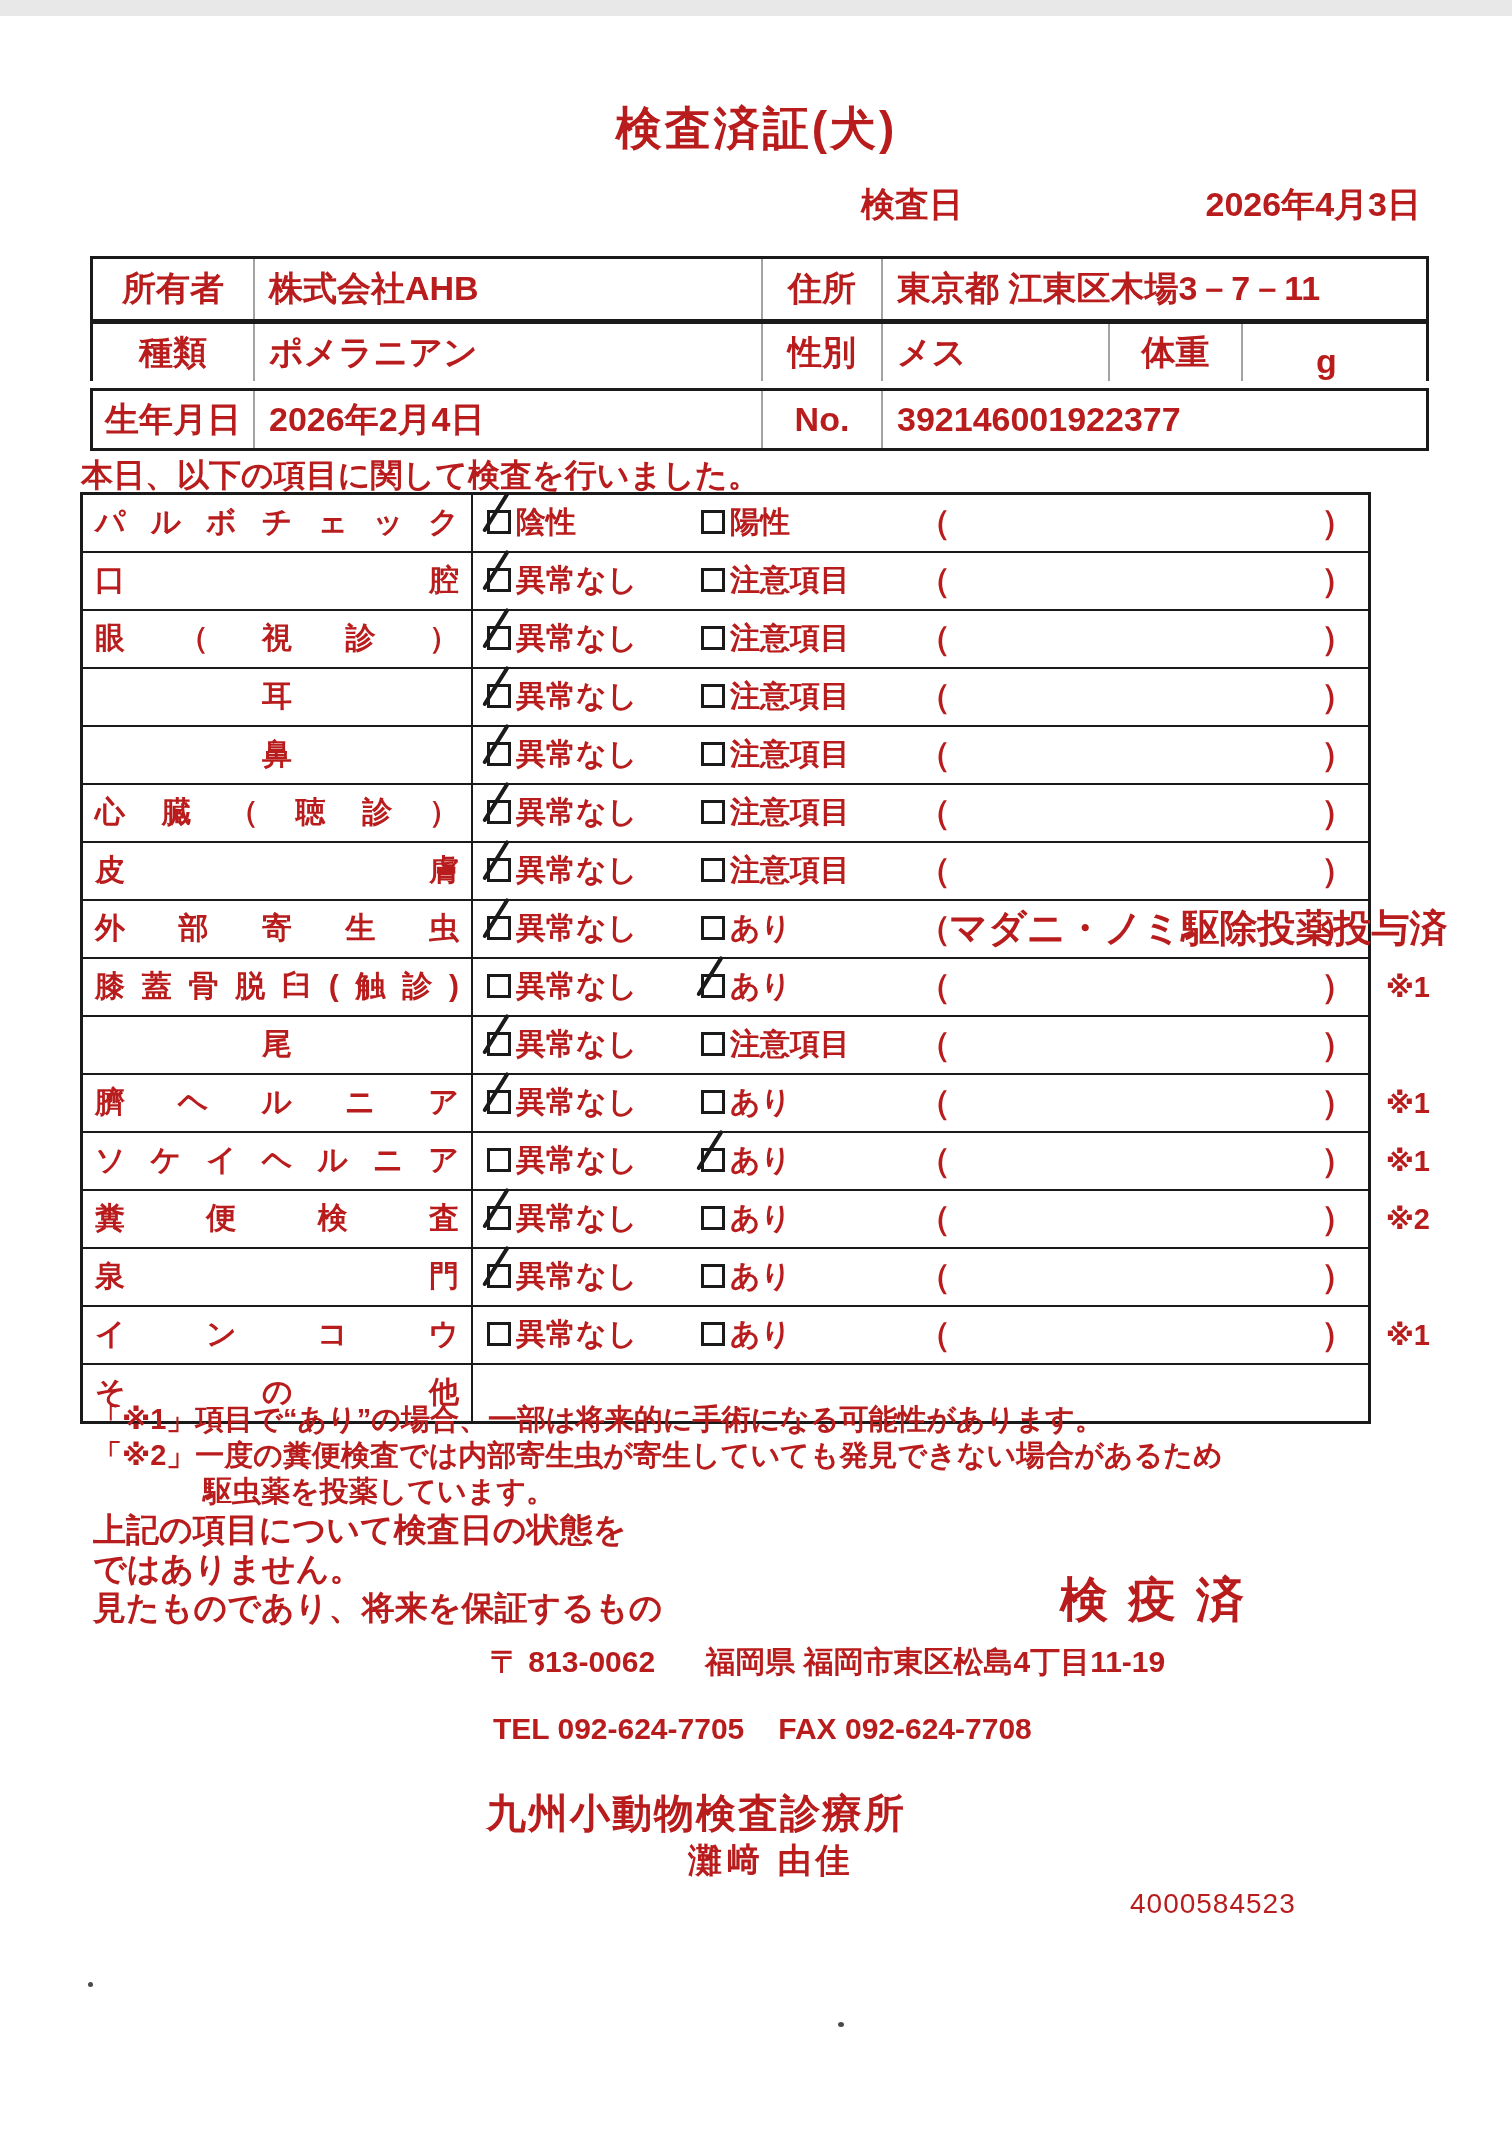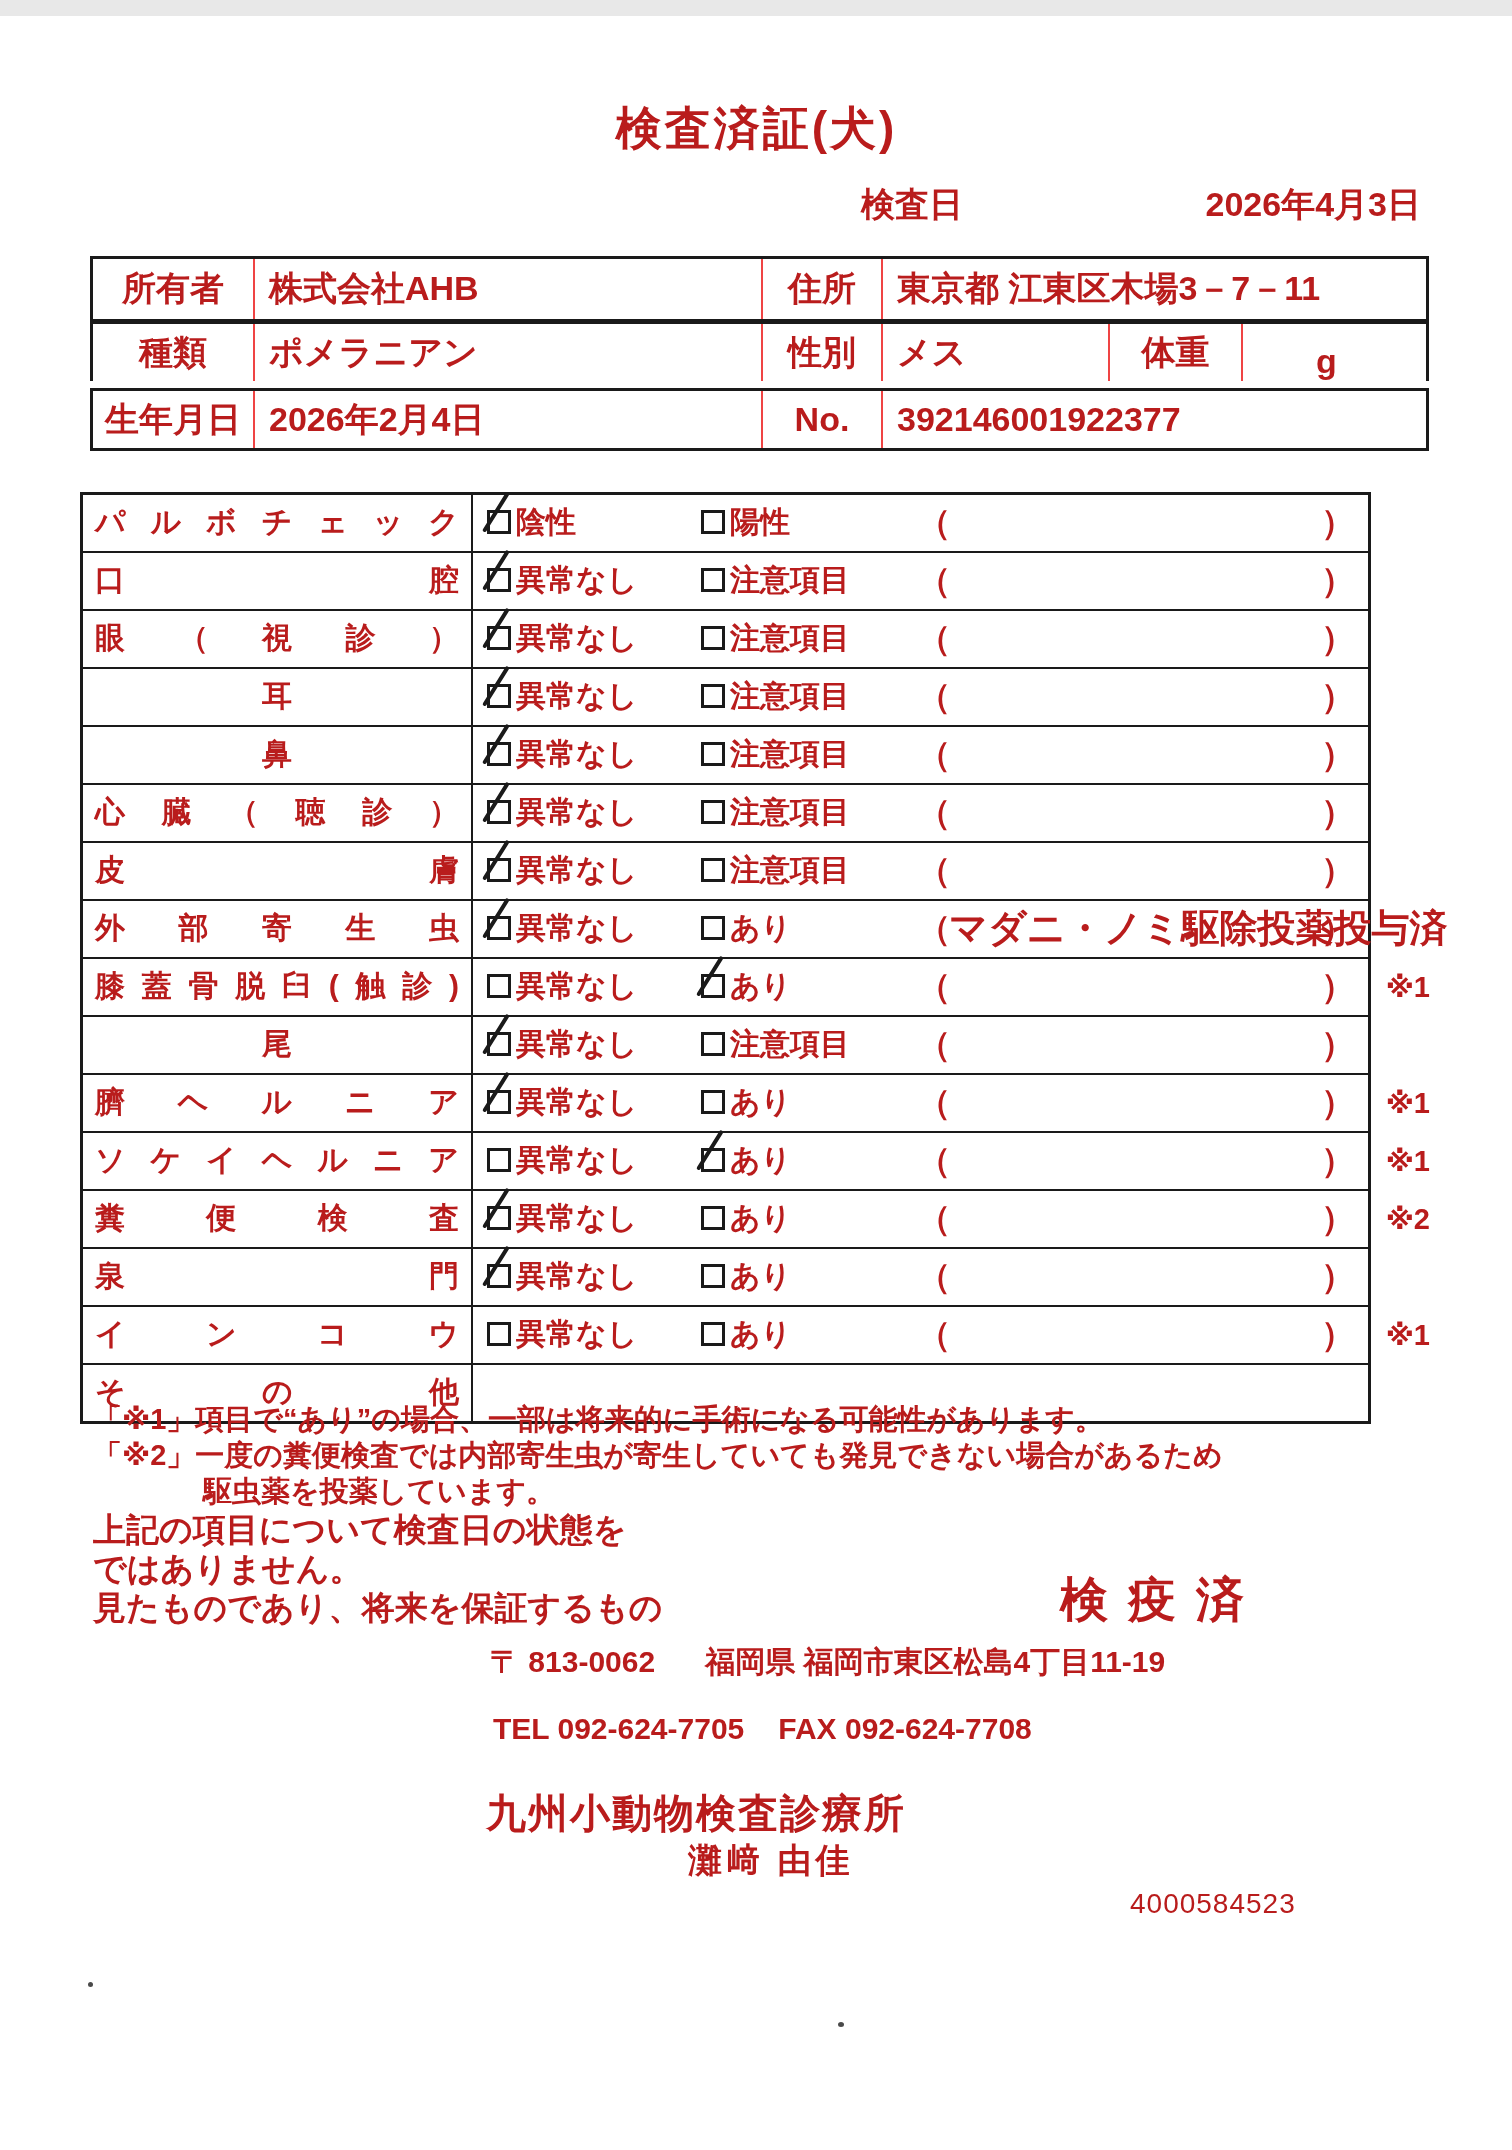--- a/index.html
+++ b/index.html
@@ -14,21 +14,21 @@
     font-size:46px;font-weight:700;letter-spacing:3px;white-space:nowrap;
   }
   .date-row{left:90px;top:166px;width:1333px;height:42px;font-size:34px;font-weight:600;}
   .date-label{position:absolute;left:771px;top:0;}
   .date-value{position:absolute;right:2px;top:0;}
 
   .info-table{left:90px;width:1333px;border:3px solid #1a1a1a;display:grid;font-size:34px;font-weight:600;}
   .t1{top:240px;height:60px;grid-template-columns:160px 508px 120px 1fr;}
   .t2row1{top:305px;height:57px;grid-template-columns:160px 508px 120px 227px 133px 1fr;border-bottom:none;}
   .t2row2{top:372px;height:57px;grid-template-columns:160px 508px 120px 1fr;}
-  .t-cell{display:flex;align-items:center;border-left:2px solid #ef4444;overflow:hidden;white-space:nowrap;}
+  .t-cell{display:flex;align-items:center;border-left:2px solid #a3a3a3;overflow:hidden;white-space:nowrap;}
   .t-cell:first-child{border-left:none;}
   .t-lab{justify-content:center;}
   .t-val{padding-left:14px;}
   .t-right{justify-content:flex-end;padding-right:16px;gap:20px;flex-direction:column;}
 
   .intro{left:81px;top:438px;font-size:32px;font-weight:600;white-space:nowrap;}
 
   .checklist{left:80px;top:476px;width:1285px;border:3px solid #1a1a1a;}
   .cl-row{display:flex;height:56px;border-bottom:2px solid #1a1a1a;position:relative;}
   .cl-row:last-child{border-bottom:none;}
@@ -101,20 +101,21 @@
     </div>
   </div>
 
   <div class="abs info-table t2row2">
     <div class="t-cell t-lab">生年月日</div>
     <div class="t-cell t-val">2026年2月4日</div>
     <div class="t-cell t-lab">No.</div>
     <div class="t-cell t-val">392146001922377</div>
   </div>
 
+  <div class="abs intro">本日、以下の項目に関して検査を行いました。</div>
 
   <div class="abs checklist">
       <div class="cl-row">
         <div class="cl-item">パルボチェック</div>
         <div class="cl-content">
           <span class="cl-opt o1">
             <span class="cb checked"></span>
             <span>陰性</span>
           </span>
           <span class="cl-opt o2">

